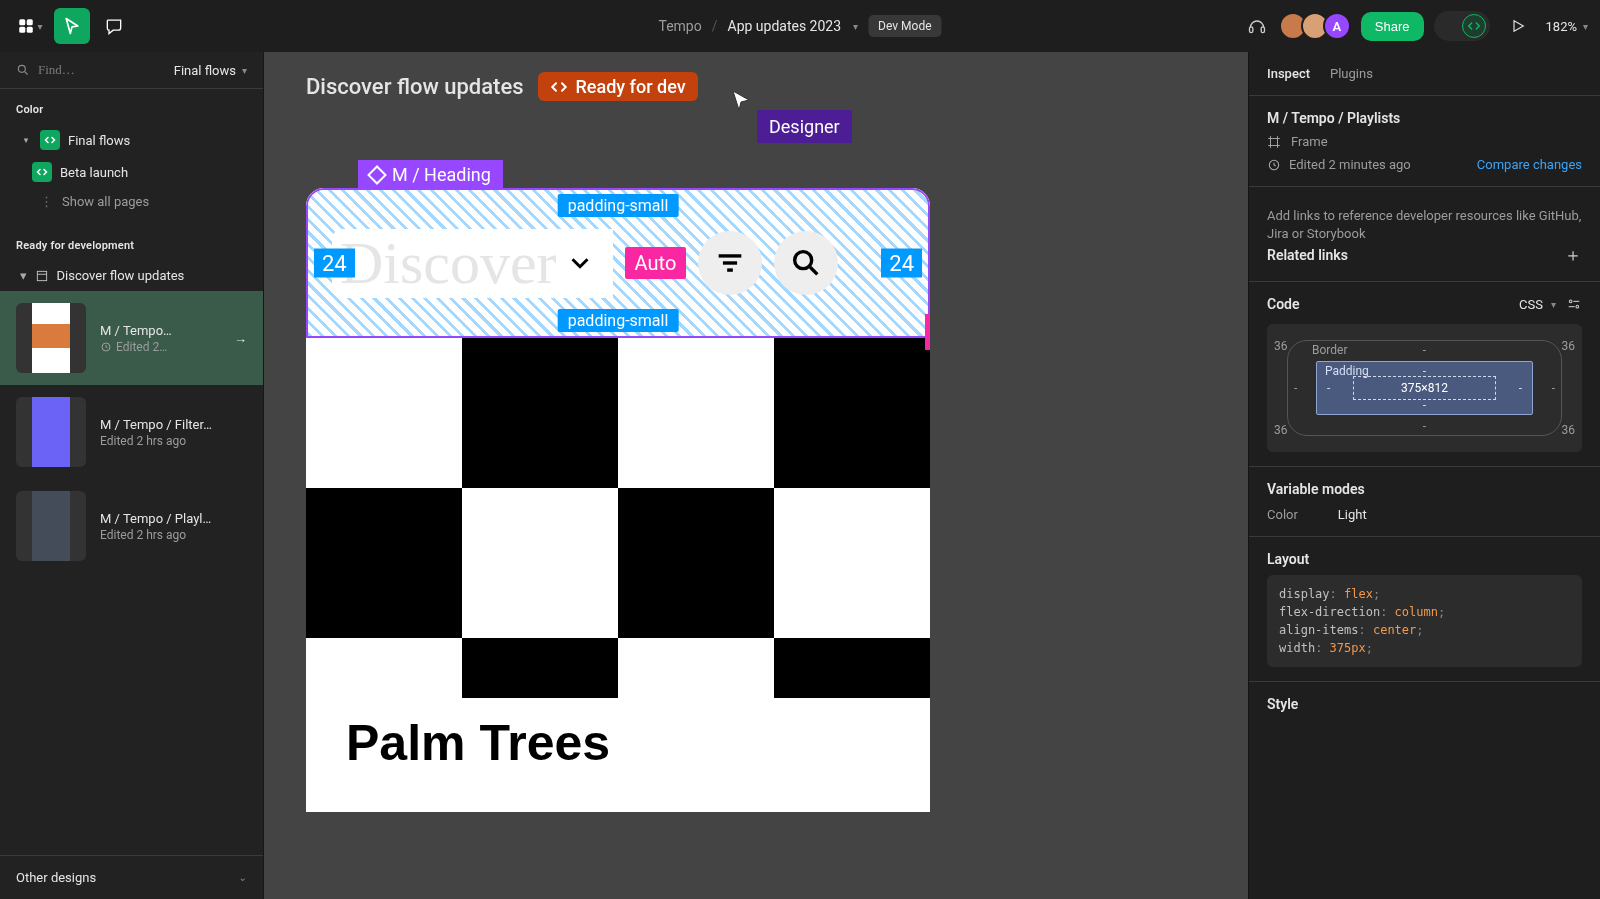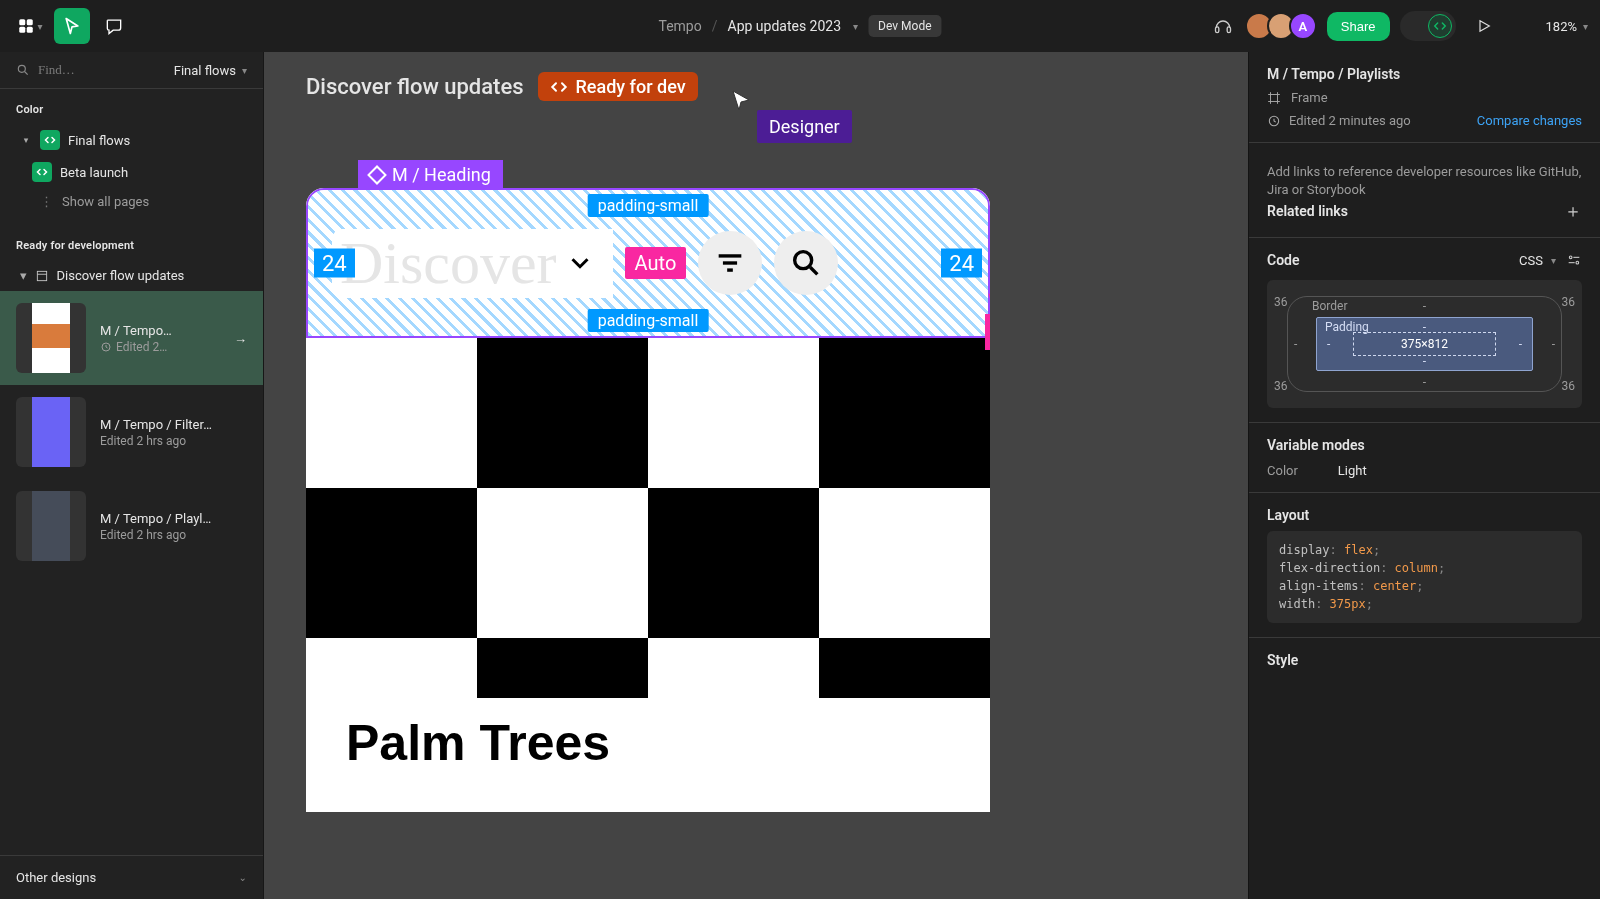--- a/index.html
+++ b/index.html
@@ -30,21 +30,21 @@
   .icon-btn.active{background:var(--green);color:#fff;}
   .top-center{position:absolute;left:50%;transform:translateX(-50%);display:flex;align-items:center;gap:10px;color:var(--text-dim);font-size:14px;}
   .top-center .slash{color:#555;}
   .top-center .file{color:var(--text);}
   .chev{font-size:10px;color:#888;margin-left:2px;}
   .mode-chip{background:var(--bg4);border-radius:5px;padding:4px 10px;font-size:12px;color:var(--text);}
   .top-right{margin-left:auto;display:flex;align-items:center;gap:10px;}
   .avatars{display:flex;align-items:center;}
   .avatar{width:28px;height:28px;border-radius:50%;margin-left:-6px;border:2px solid var(--bg);display:flex;align-items:center;justify-content:center;font-weight:600;font-size:13px;color:#fff;}
   .share-btn{background:var(--green-btn);color:#fff;border:none;border-radius:10px;padding:7px 14px;font-size:13px;font-weight:500;cursor:pointer;}
-  .zoom{color:var(--text);font-size:13px;display:flex;align-items:center;gap:4px;margin-left:34px;}
+  .zoom{color:var(--text);font-size:13px;display:flex;align-items:center;gap:4px;}
 
   
   .main{display:flex;height:calc(100% - 52px);}
 
   
   .left{width:264px;background:var(--bg2);display:flex;flex-direction:column;border-right:1px solid rgba(0,0,0,0.3);}
   .left-search{display:flex;align-items:center;padding:10px 16px;border-bottom:1px solid var(--border);justify-content:space-between;}
   .search-box{display:flex;align-items:center;gap:8px;color:var(--text-faint);font-size:13px;font-family:Liberation Serif, serif;}
   .pages-dd{font-size:13px;color:var(--text);display:flex;align-items:center;gap:4px;}
   .section-title{font-size:11px;font-weight:600;color:var(--text);padding:14px 16px 8px;letter-spacing:0.2px;}
@@ -69,21 +69,21 @@
 
   
   .canvas-wrap{flex:1;background:var(--canvas-bg);position:relative;overflow:hidden;}
   .canvas-header{position:absolute;left:42px;top:20px;display:flex;align-items:center;gap:14px;}
   .section-label{font-size:22px;color:var(--text);font-weight:500;}
   .ready-badge-big{background:#c2410c;color:#fff;border-radius:6px;padding:4px 12px;font-size:18px;font-weight:500;display:flex;align-items:center;gap:8px;}
   .designer-cursor{position:absolute;left:465px;top:36px;}
   .cursor-label{background:#4c1d95;color:#fff;padding:6px 12px;font-size:18px;border-radius:2px;margin-top:22px;margin-left:28px;}
   .designer-cursor svg{position:absolute;}
   
-  .frame-canvas{position:absolute;left:42px;top:90px;width:684px;background:#fff;border-radius:18px 18px 0 0;overflow:hidden;}
+  .frame-canvas{position:absolute;left:42px;top:90px;width:624px;background:#fff;border-radius:18px 18px 0 0;overflow:hidden;}
   .comp-label{position:absolute;left:94px;top:108px;background:var(--purple);color:#fff;padding:4px 12px;font-size:18px;display:flex;align-items:center;gap:8px;z-index:10;}
   .comp-label .diamond{width:14px;height:14px;border:2px solid #fff;transform:rotate(45deg);}
 
   .discover-header{position:relative;height:150px;display:flex;align-items:center;padding:0 24px;gap:12px;border:2px solid var(--purple);border-top-left-radius:18px;border-top-right-radius:18px;overflow:hidden;}
   .stripes{position:absolute;inset:0;background:repeating-linear-gradient(45deg,#5ab8ff 0,#5ab8ff 3px,#fff 3px,#fff 9px);opacity:0.55;}
   .pad-pill{position:absolute;background:var(--blue);color:#fff;font-size:16px;padding:2px 10px;border-radius:2px;z-index:3;}
   .pill-24{position:absolute;background:var(--blue);color:#fff;font-size:22px;padding:2px 8px;z-index:3;}
   .discover-title{background:#fff;font-family:Georgia,serif;font-size:60px;font-weight:500;padding:0 18px 0 8px;display:flex;align-items:center;gap:8px;z-index:2;position:relative;border-top-left-radius:10px;border-bottom-left-radius:10px;}
   .auto-chip{background:var(--pink);color:#fff;font-size:20px;padding:4px 10px;border-radius:2px;z-index:2;position:relative;}
   .circ-btn{width:64px;height:64px;border-radius:50%;background:#eee;display:flex;align-items:center;justify-content:center;z-index:2;position:relative;}
@@ -362,20 +362,24 @@
       </div>
 
       <svg class="dev-cursor" width="26" height="26" viewBox="0 0 24 24">
           <path d="M4 3 L20 12 L12 14 L10 22 Z" fill="#f927a1"></path>
         </svg>
       <div class="dev-label">Developer</div>
     </div>
   </div>
 
   <div class="right">
+    <div class="tabs">
+      <span class="tab active">Inspect</span>
+      <span class="tab">Plugins</span>
+    </div>
 
     <div class="r-section">
       <div class="r-title">M / Tempo / Playlists</div>
       <div class="r-row">
         <svg width="14" height="14" viewBox="0 0 24 24">
             <line x1="6" y1="2" x2="6" y2="22" stroke="#aaa" stroke-width="1.6"></line>
             <line x1="18" y1="2" x2="18" y2="22" stroke="#aaa" stroke-width="1.6"></line>
             <line x1="2" y1="6" x2="22" y2="6" stroke="#aaa" stroke-width="1.6"></line>
             <line x1="2" y1="18" x2="22" y2="18" stroke="#aaa" stroke-width="1.6"></line>
           </svg>

